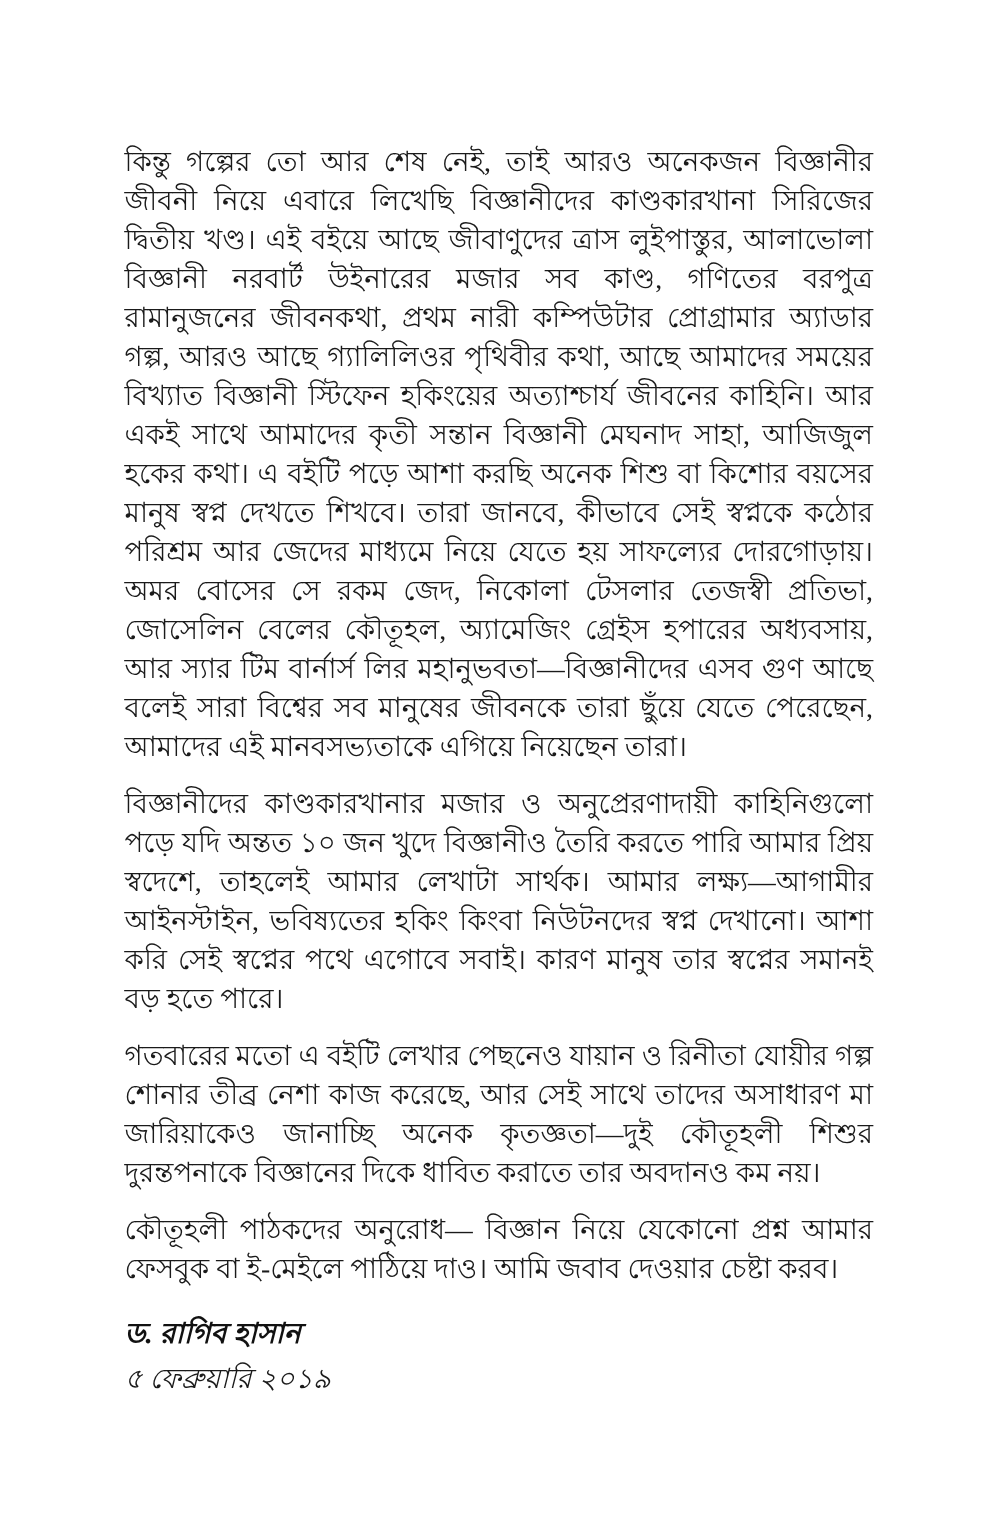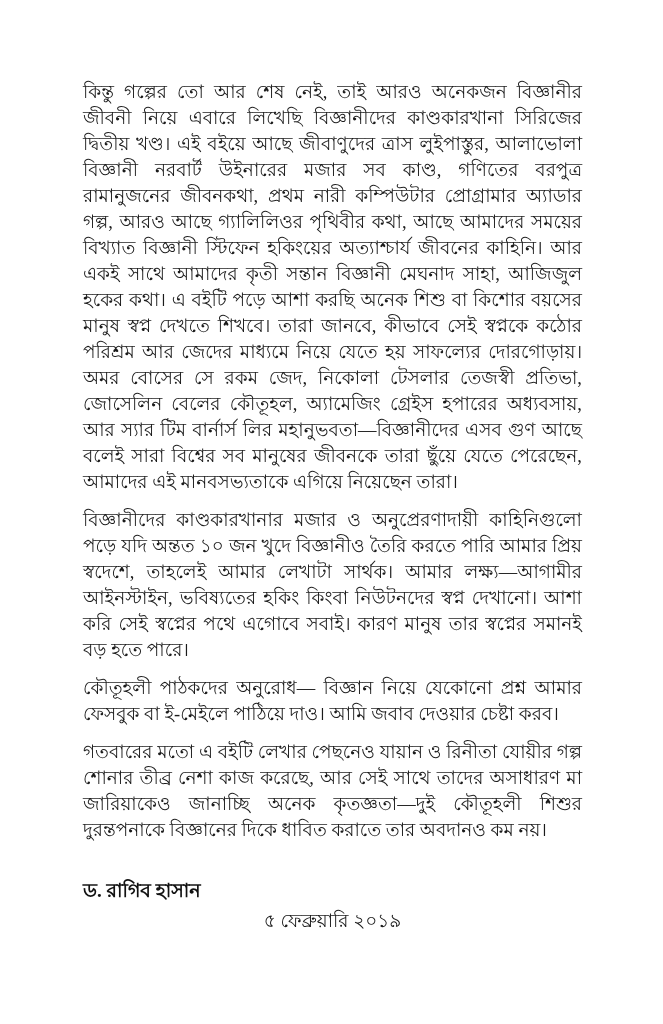--- a/index.html
+++ b/index.html
@@ -10,61 +10,62 @@
   body {
     width: 663px;
     height: 1024px;
     position: relative;
     overflow: hidden;
     font-family: "Liberation Serif", "DejaVu Serif", serif;
   }
   .book-page {
     position: absolute;
     left: 83px;
-    top: 79px;
+    top: 96px;
     width: 499px;
     color: #1a1a1a;
   }
   .para {
     margin: 0 0 12px 0;
     font-size: 18.5px;
     line-height: 26px;
     text-align: justify;
     text-justify: inter-word;
     color: #1a1a1a;
   }
   .para:last-of-type {
     margin-bottom: 0;
   }
   .signature-block {
-    margin-top: 34px;
+    margin-top: 16px;
+    font-style: italic;
   }
   .author-name {
     margin: 0;
     font-size: 19px;
     line-height: 28px;
     font-weight: bold;
     color: #111111;
     text-align: left;
   }
   .pub-date {
     margin: 2px 0 0 0;
     font-size: 18.5px;
     line-height: 28px;
     font-weight: normal;
     color: #1a1a1a;
-    text-align: center;
+    text-align: left;
   }
 </style>
 </head>
 <body>
 
 <div class="book-page">
   <p class="para">কিন্তু গল্পের তো আর শেষ নেই, তাই আরও অনেকজন বিজ্ঞানীর জীবনী নিয়ে এবারে লিখেছি বিজ্ঞানীদের কাণ্ডকারখানা সিরিজের দ্বিতীয় খণ্ড। এই বইয়ে আছে জীবাণুদের ত্রাস লুইপাস্তুর, আলাভোলা বিজ্ঞানী নরবার্ট উইনারের মজার সব কাণ্ড, গণিতের বরপুত্র রামানুজনের জীবনকথা, প্রথম নারী কম্পিউটার প্রোগ্রামার অ্যাডার গল্প, আরও আছে গ্যালিলিওর পৃথিবীর কথা, আছে আমাদের সময়ের বিখ্যাত বিজ্ঞানী স্টিফেন হকিংয়ের অত্যাশ্চার্য জীবনের কাহিনি। আর একই সাথে আমাদের কৃতী সন্তান বিজ্ঞানী মেঘনাদ সাহা, আজিজুল হকের কথা। এ বইটি পড়ে আশা করছি অনেক শিশু বা কিশোর বয়সের মানুষ স্বপ্ন দেখতে শিখবে। তারা জানবে, কীভাবে সেই স্বপ্নকে কঠোর পরিশ্রম আর জেদের মাধ্যমে নিয়ে যেতে হয় সাফল্যের দোরগোড়ায়। অমর বোসের সে রকম জেদ, নিকোলা টেসলার তেজস্বী প্রতিভা, জোসেলিন বেলের কৌতূহল, অ্যামেজিং গ্রেইস হপারের অধ্যবসায়, আর স্যার টিম বার্নার্স লির মহানুভবতা—বিজ্ঞানীদের এসব গুণ আছে বলেই সারা বিশ্বের সব মানুষের জীবনকে তারা ছুঁয়ে যেতে পেরেছেন, আমাদের এই মানবসভ্যতাকে এগিয়ে নিয়েছেন তারা।</p>
   <p class="para">বিজ্ঞানীদের কাণ্ডকারখানার মজার ও অনুপ্রেরণাদায়ী কাহিনিগুলো পড়ে যদি অন্তত ১০ জন খুদে বিজ্ঞানীও তৈরি করতে পারি আমার প্রিয় স্বদেশে, তাহলেই আমার লেখাটা সার্থক। আমার লক্ষ্য—আগামীর আইনস্টাইন, ভবিষ্যতের হকিং কিংবা নিউটনদের স্বপ্ন দেখানো। আশা করি সেই স্বপ্নের পথে এগোবে সবাই। কারণ মানুষ তার স্বপ্নের সমানই বড় হতে পারে।</p>
+  <p class="para">গতবারের মতো এ বইটি লেখার পেছনেও যায়ান ও রিনীতা যোয়ীর গল্প শোনার তীব্র নেশা কাজ করেছে, আর সেই সাথে তাদের অসাধারণ মা জারিয়াকেও জানাচ্ছি অনেক কৃতজ্ঞতা—দুই কৌতূহলী শিশুর দুরন্তপনাকে বিজ্ঞানের দিকে ধাবিত করাতে তার অবদানও কম নয়।</p>
   <p class="para">কৌতূহলী পাঠকদের অনুরোধ— বিজ্ঞান নিয়ে যেকোনো প্রশ্ন আমার ফেসবুক বা ই-মেইলে পাঠিয়ে দাও। আমি জবাব দেওয়ার চেষ্টা করব।</p>
-  <p class="para">গতবারের মতো এ বইটি লেখার পেছনেও যায়ান ও রিনীতা যোয়ীর গল্প শোনার তীব্র নেশা কাজ করেছে, আর সেই সাথে তাদের অসাধারণ মা জারিয়াকেও জানাচ্ছি অনেক কৃতজ্ঞতা—দুই কৌতূহলী শিশুর দুরন্তপনাকে বিজ্ঞানের দিকে ধাবিত করাতে তার অবদানও কম নয়।</p>
 
   <div class="signature-block">
     <p class="author-name">ড. রাগিব হাসান</p>
     <p class="pub-date">৫ ফেব্রুয়ারি ২০১৯</p>
   </div>
 </div>
 
 </body></html>

